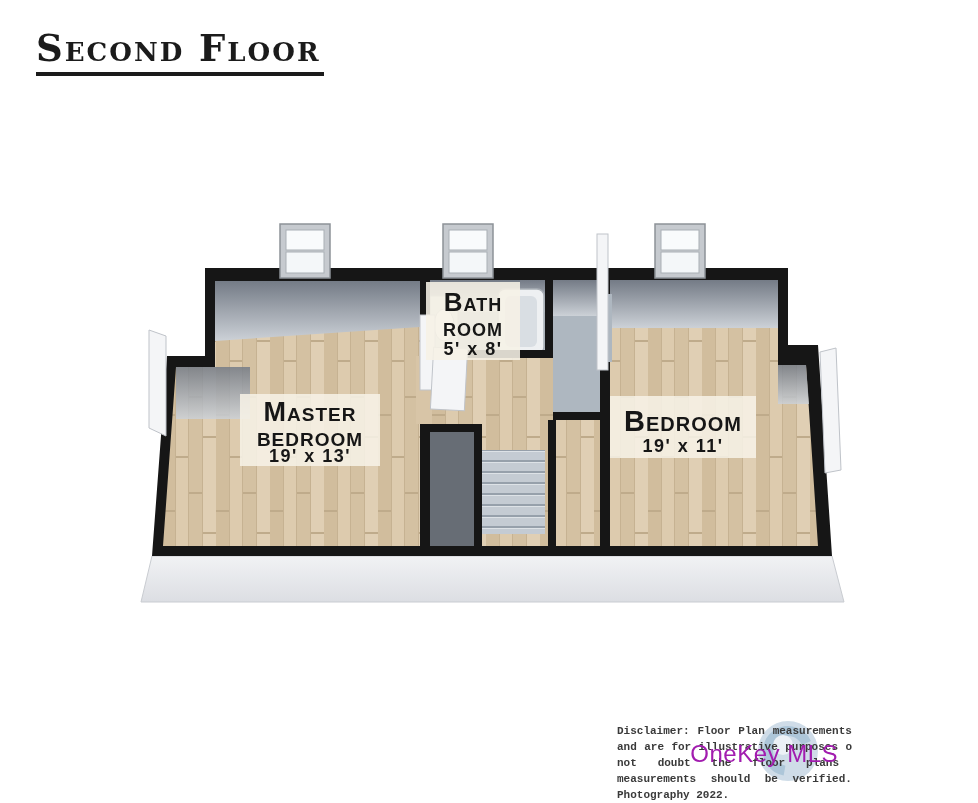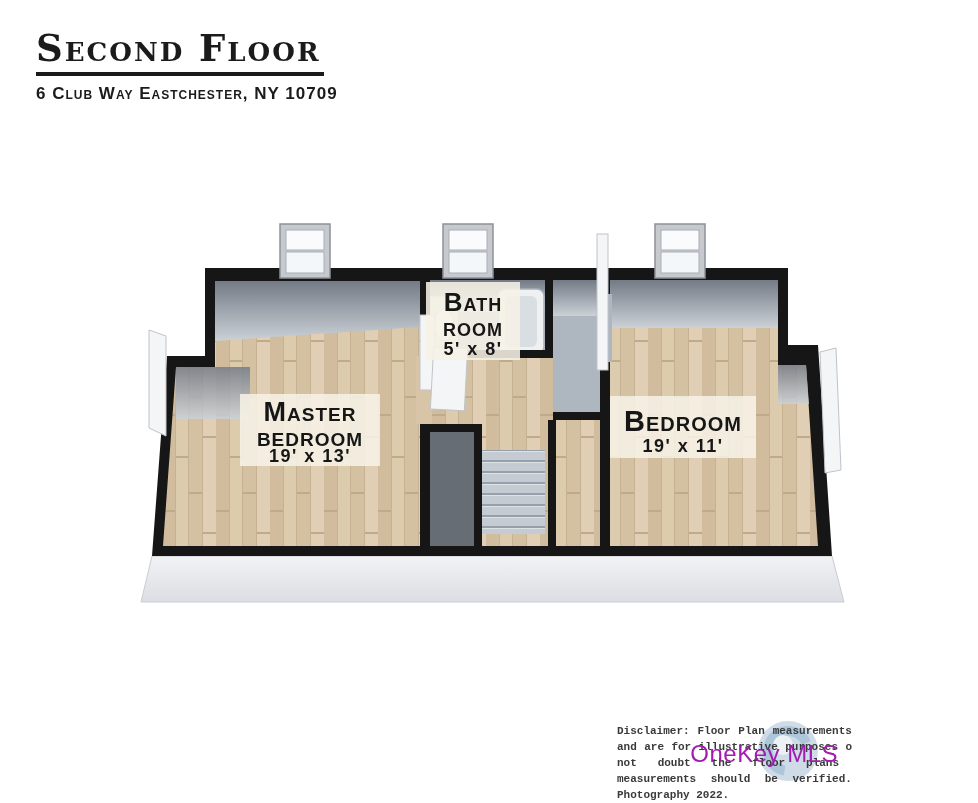--- a/index.html
+++ b/index.html
@@ -49,21 +49,20 @@
     font-size:24px; letter-spacing:.5px; color:#a21caf;
   }
 </style>
 </head>
 <body>
 
 <div class="page">
 
   <div class="hdr">
     <h1 class="title">Second Floor</h1>
-    <div class="subtitle">6 Club Way Eastchester, NY 10709</div>
   </div>
 
   <svg class="plan" width="978" height="803" viewBox="0 0 978 803">
     <defs>
       <linearGradient id="wallface" x1="0" y1="0" x2="0" y2="1">
         <stop offset="0" stop-color="#747b86"></stop>
         <stop offset="1" stop-color="#ccd1d7"></stop>
       </linearGradient>
       <linearGradient id="baseface" x1="0" y1="0" x2="0" y2="1">
         <stop offset="0" stop-color="#f1f2f4"></stop>

